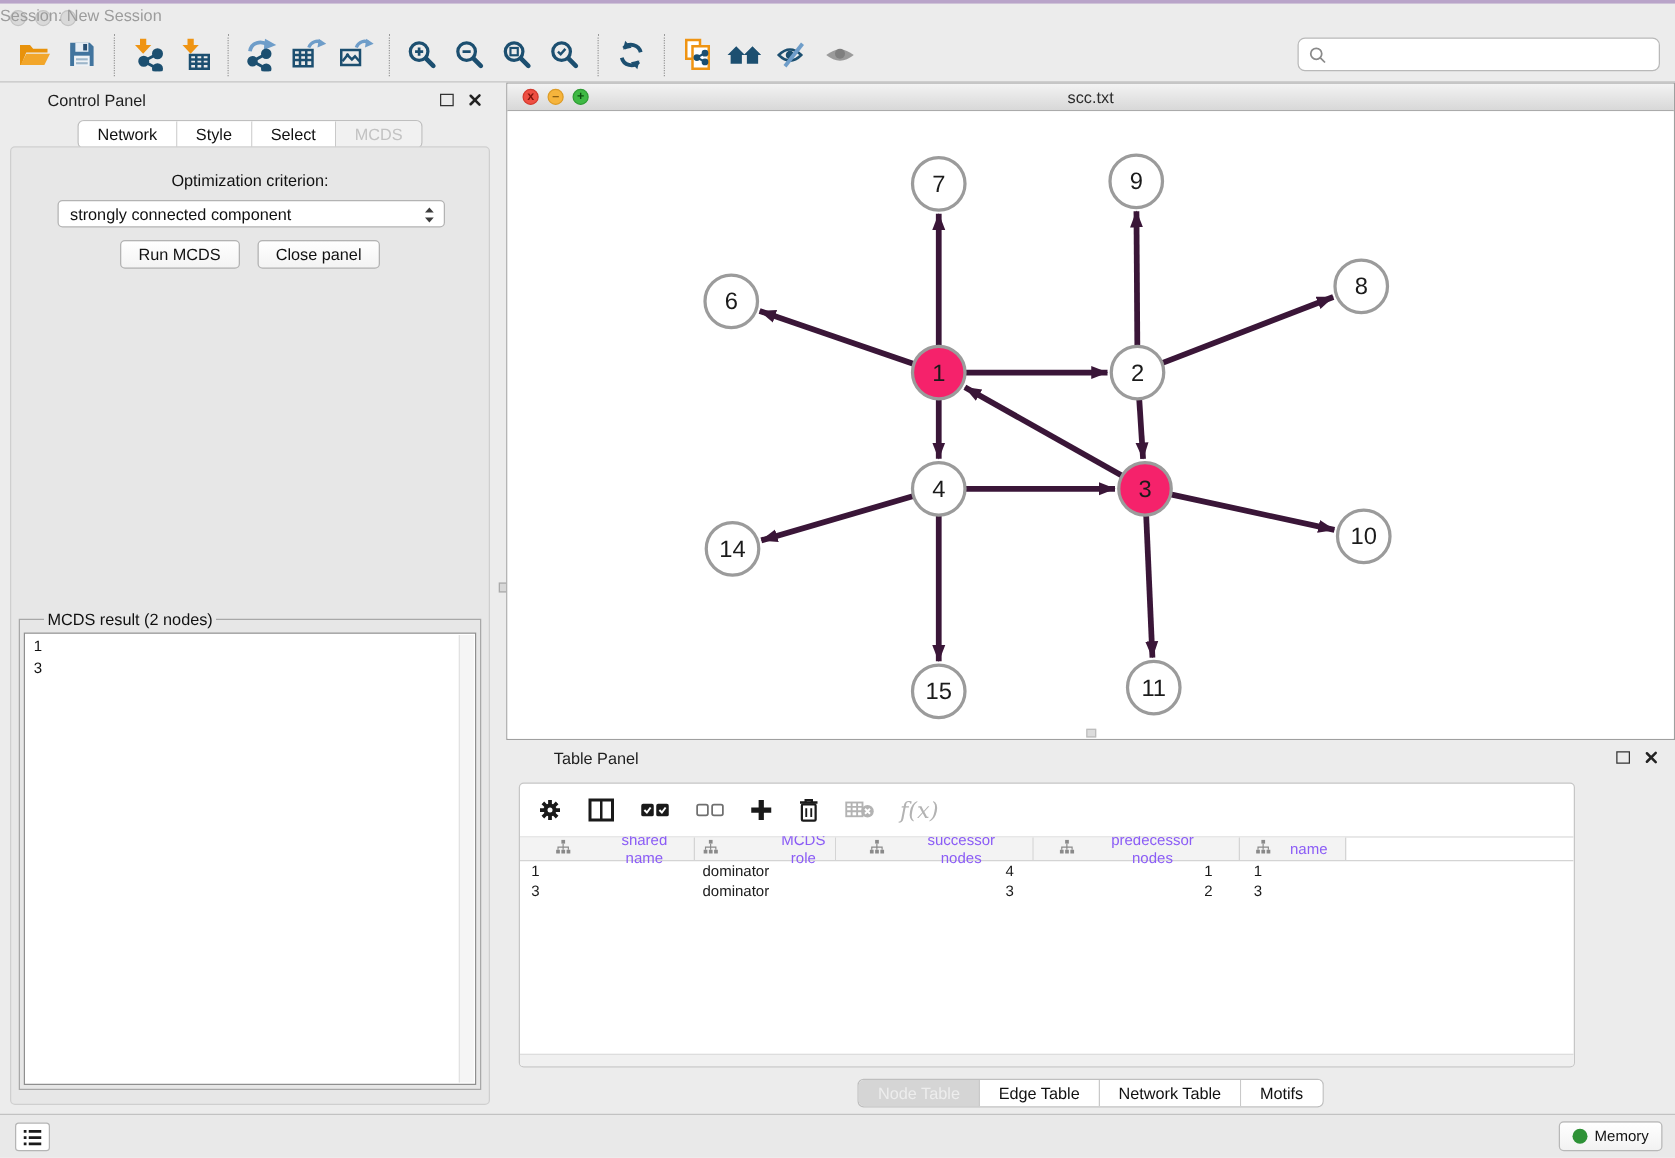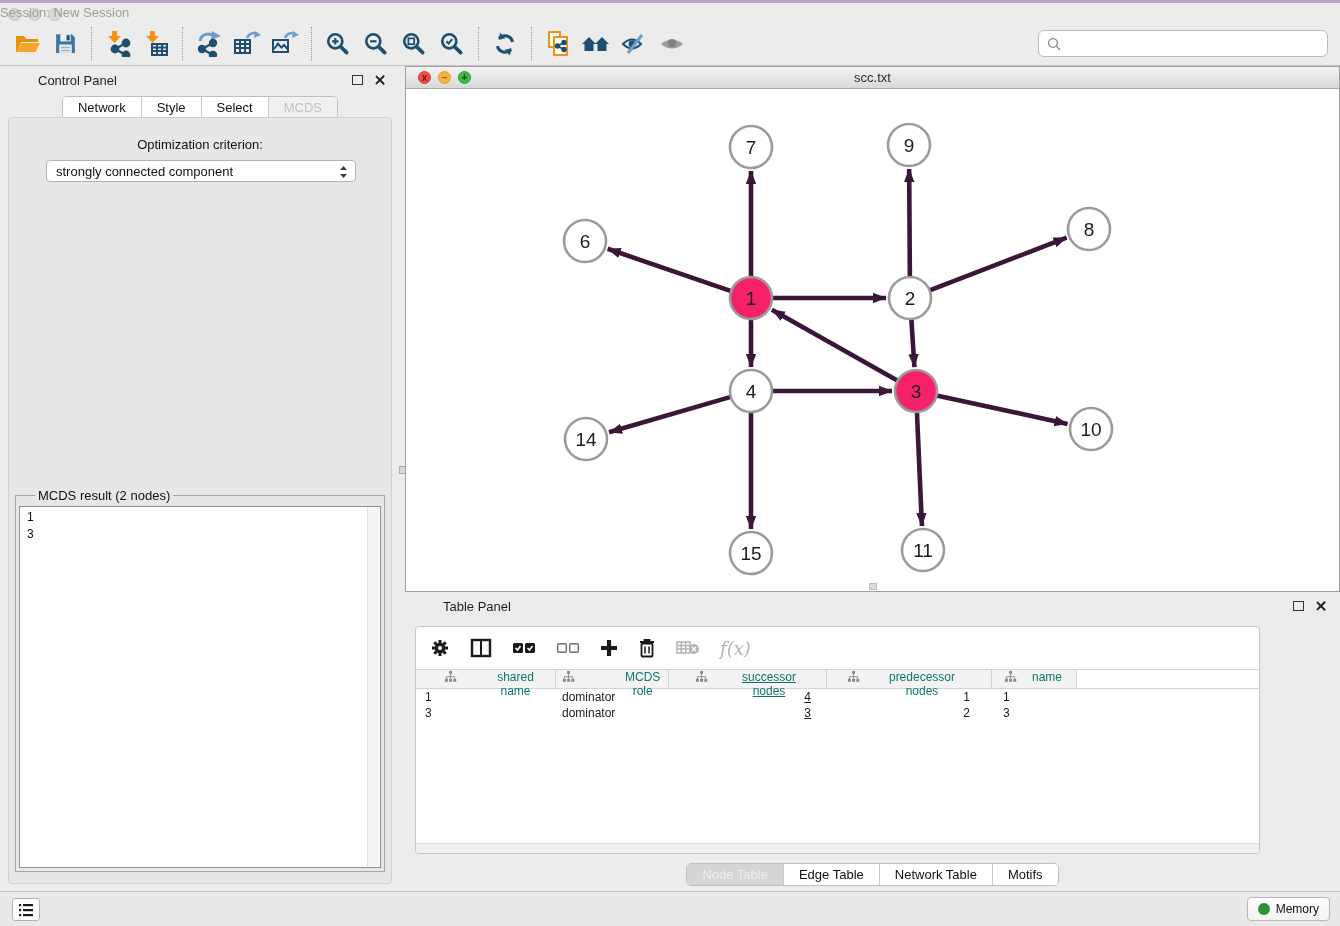--- a/index.html
+++ b/index.html
@@ -61,27 +61,27 @@
   .net-grip { position:absolute; left:50%; bottom:1px; width:8px; height:7px; margin-left:-4px; background:#dcdcdc; border:1px solid #bdbdbd; }
 
   
   .tp-header { position:absolute; left:405px; top:592px; width:935px; height:30px; }
   .tp-body { position:absolute; left:415px; top:626px; width:845px; height:228px; background:#fff; border:1px solid #c6c6c6; border-radius:4px; display:flex; flex-direction:column; overflow:hidden; }
   .tp-toolbar { height:42px; display:flex; align-items:center; padding-left:14px; gap:20px; flex:0 0 auto; }
   .tp-ic { display:flex; align-items:center; justify-content:center; height:24px; }
   .fx-label { font-family:"DejaVu Serif", serif; font-style:italic; font-size:18px; color:#b3b3b3; }
   .grid-table { flex:1; overflow:hidden; }
   .thead { display:flex; border-top:1px solid #d4d4d4; border-bottom:1px solid #d4d4d4; height:20px; }
-  .th { background:#f3f3f3; border-right:1px solid #d4d4d4; display:flex; align-items:flex-start; padding-left:6px; font-size:12px; color:#0f766e; }
+  .th { background:#f3f3f3; border-right:1px solid #d4d4d4; display:flex; align-items:center; padding-left:6px; font-size:12px; color:#8b5cf6; }
   .th span { flex:1; text-align:center; padding-right:14px; }
   .trow { display:flex; height:16px; font-size:12px; color:#1a1a1a; }
   .td { padding-top:1px; }
   .c0 { width:140px; padding-left:9px; }
   .c1 { width:113px; padding-left:6px;gap:36px; }
-  .c2 { width:158px; text-align:right; padding-right:16px;text-decoration:underline; }
+  .c2 { width:158px; text-align:right; padding-right:16px; }
   .c3 { width:165px; text-align:right; padding-right:22px; }
   .c4 { width:85px;  padding-left:11px; }
   .tp-bottomstrip { height:10px; background:#f0f0f0; border-top:1px solid #ddd; flex:0 0 auto; }
   .tp-tabs { position:absolute; left:405px; top:863px; width:935px; display:flex; justify-content:center; }
   .seg .tab.active-gray { background:#d5d5d5; color:#ededed; }
 
   
   .statusbar { position:absolute; left:0; top:891px; width:1340px; height:35px; background:#e9e9e9; border-top:1px solid #c2c2c2; }
   .list-btn { position:absolute; left:12px; top:6px; width:28px; height:23px; background:#fff; border:1px solid #b5b5b5; border-radius:3px; display:flex; align-items:center; justify-content:center; }
   .memory-btn { position:absolute; right:10px; top:5px; height:24px; background:linear-gradient(#fff,#f2f2f2); border:1px solid #b8b8b8; border-radius:4px; display:flex; align-items:center; gap:6px; padding:0 10px; font-size:12px; color:#111;justify-content:flex-end; }
@@ -267,20 +267,24 @@
 <div class="cp-content">
   <div class="opt-label">Optimization criterion:</div>
   <div class="opt-select">
     <span>strongly connected component</span>
     <span class="stepper">
       <svg width="11" height="18" viewBox="0 0 11 18">
           <path d="M2 7l3.5-4L9 7z" fill="#3c3c3c"></path>
           <path d="M2 11l3.5 4L9 11z" fill="#3c3c3c"></path>
         </svg>
     </span>
+  </div>
+  <div class="btn-row">
+    <button class="mac-btn">Run MCDS</button>
+    <button class="mac-btn">Close panel</button>
   </div>
   <fieldset class="mcds-fieldset">
     <legend>MCDS result (2 nodes)</legend>
     <div class="result-box">
       <pre id="result-lines">1
 3</pre>
       <div class="result-scroll"></div>
     </div>
   </fieldset>
 </div>

